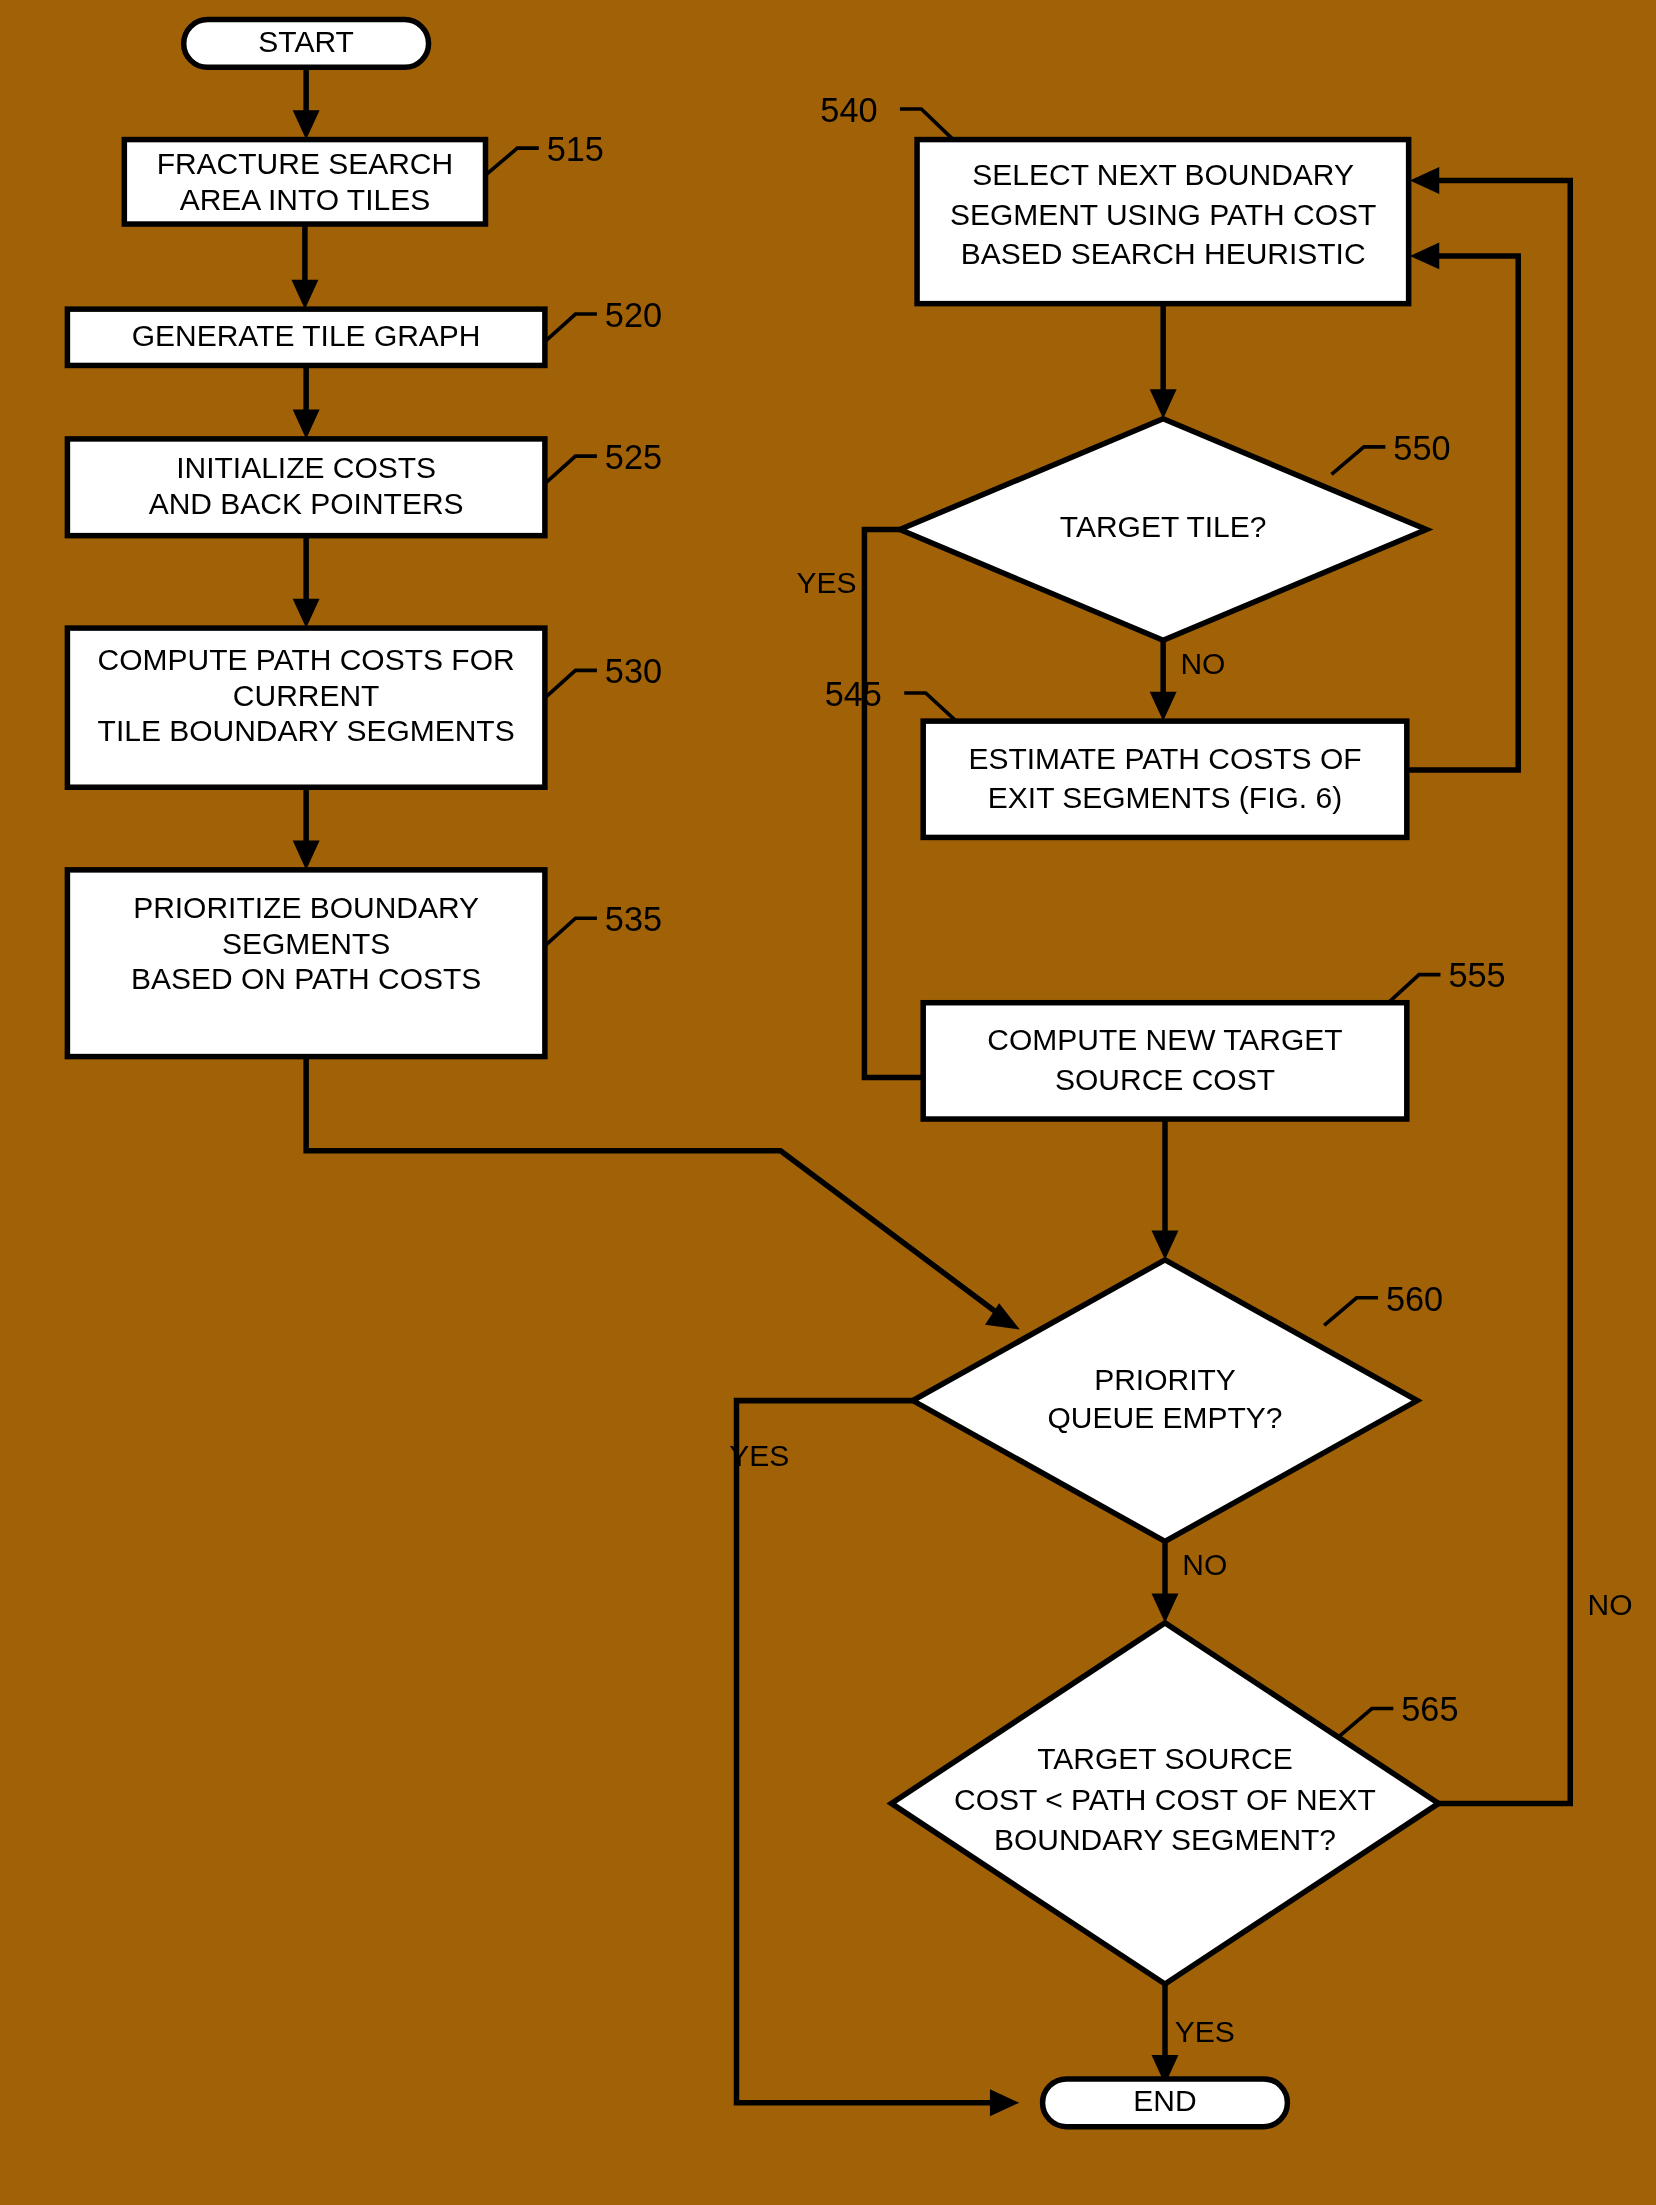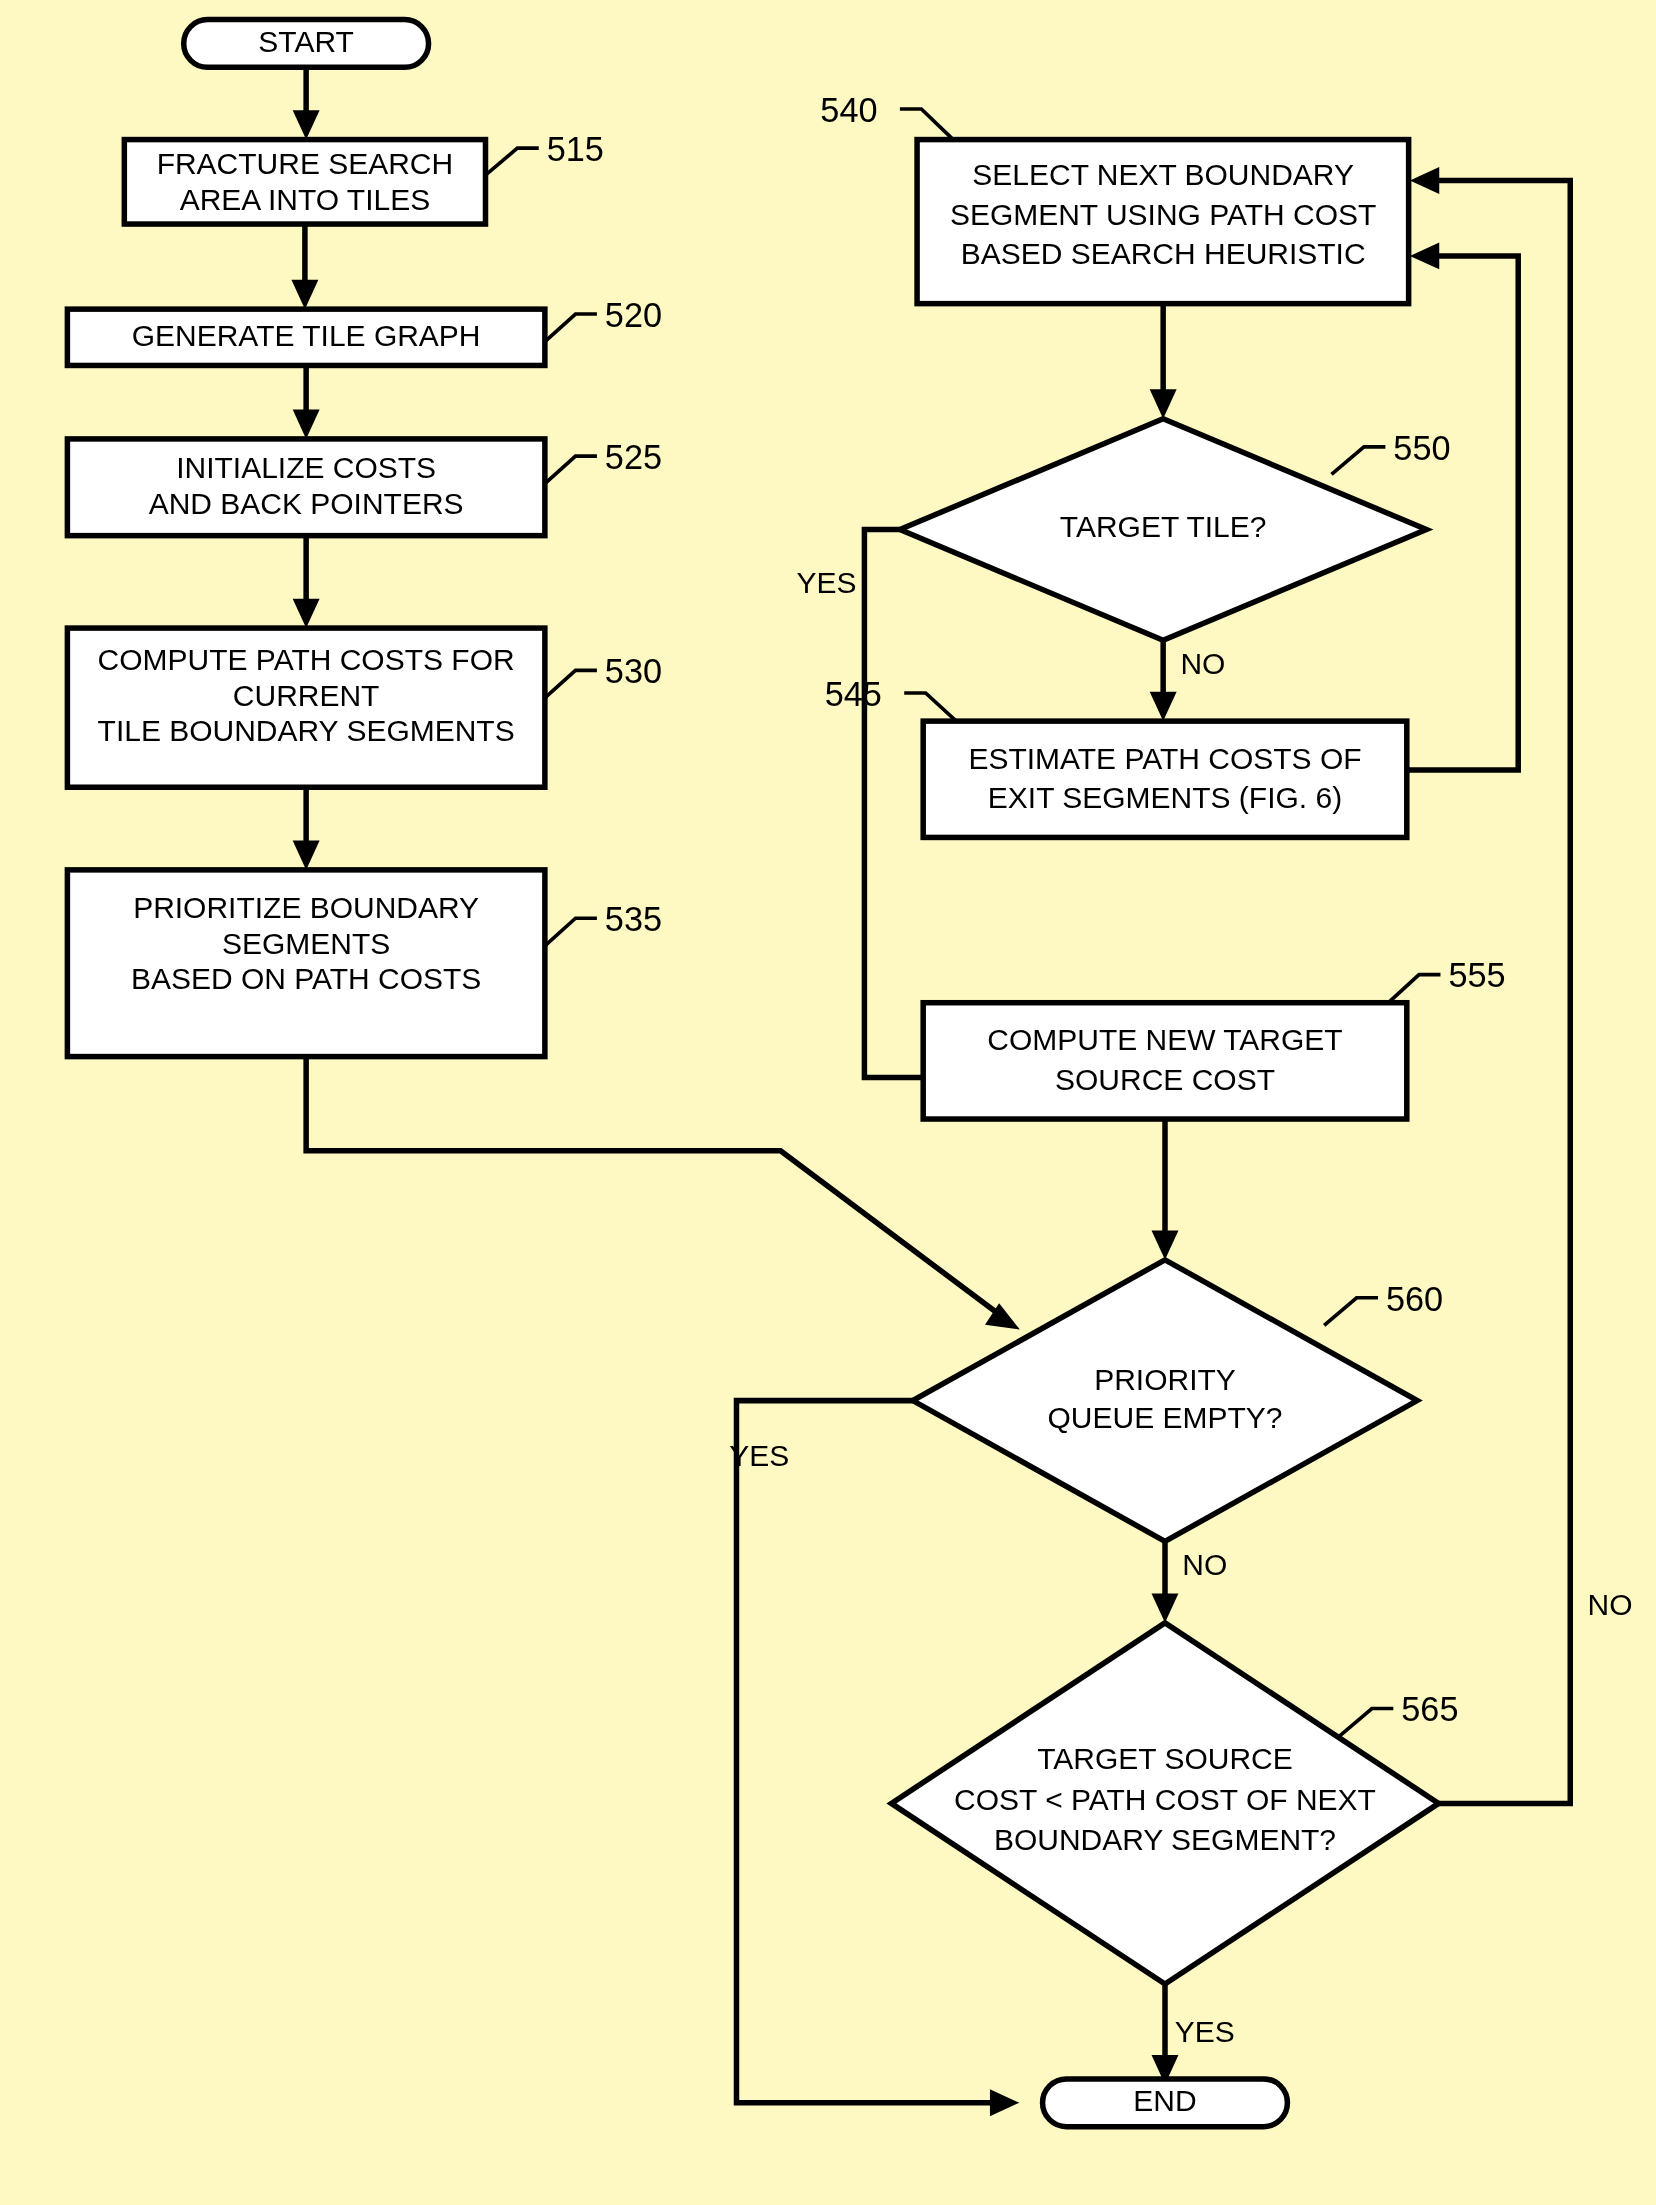--- a/index.html
+++ b/index.html
@@ -4,21 +4,21 @@
 <style>
   html, body {
     margin: 0;
     padding: 0;
     background: #ffffff;
   }
   #figure-root {
     position: relative;
     width: 1656px;
     height: 2205px;
-    background: #fef9c3;
+    background: #a16207;
     font-family: "Liberation Sans", sans-serif;
   }
   svg#flowchart {
     display: block;
     width: 1656px;
     height: 2205px;
   }
   .node-shape {
     fill: #ffffff;
     stroke: #000000;

